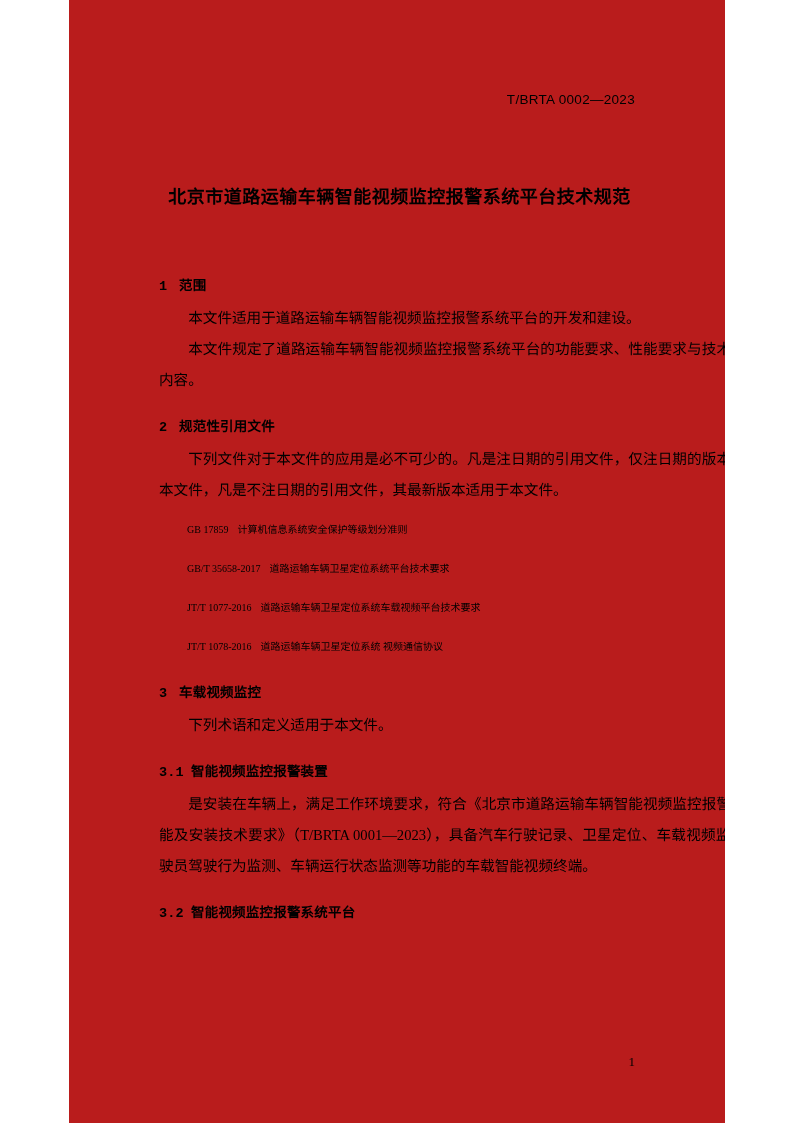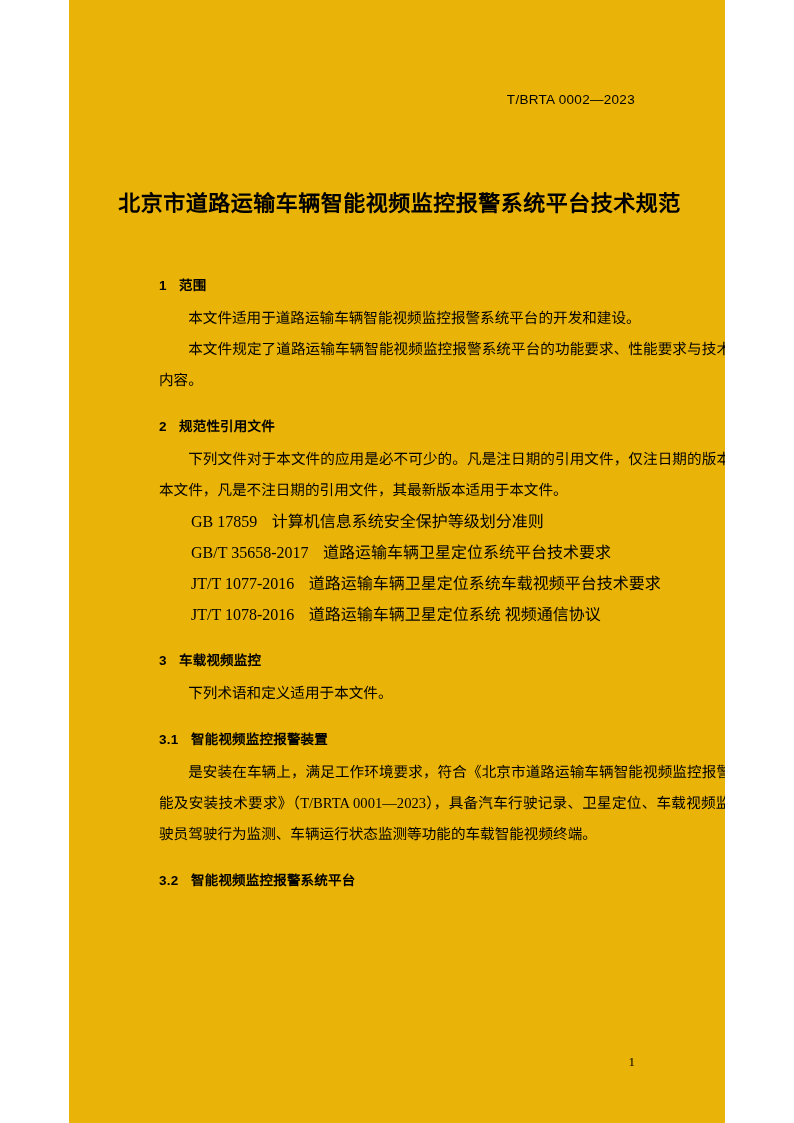--- a/index.html
+++ b/index.html
@@ -9,21 +9,21 @@
   }
   body {
     font-family: "Liberation Serif", "DejaVu Serif", serif;
     color: #000000;
   }
   .page {
     position: relative;
     width: 656px;
     height: 1123px;
     margin: 0 auto;
-    background: #eab308;
+    background: #b91c1c;
     box-sizing: border-box;
     overflow: hidden;
   }
   .header {
     position: absolute;
     top: 92px;
     right: 90px;
     font-family: "Liberation Sans", "DejaVu Sans", sans-serif;
     font-size: 13.5px;
     letter-spacing: 0.3px;
@@ -31,32 +31,32 @@
     white-space: nowrap;
   }
   .doc-title {
     position: absolute;
     top: 170px;
     left: 5px;
     right: 0;
     text-align: center;
     font-family: "Liberation Sans", "DejaVu Sans", sans-serif;
     font-weight: bold;
-    font-size: 22px;
+    font-size: 18px;
     letter-spacing: 0.5px;
     color: #000;
   }
   .content {
     position: absolute;
     top: 255px;
     left: 90px;
     width: 616px;
   }
   .clause-head {
-    font-family: Liberation Sans, sans-serif;
+    font-family: Liberation Mono, monospace;
     font-weight: bold;
     font-size: 13.5px;
     margin-top: 19px;
     margin-bottom: 9px;
     letter-spacing: 0.2px;
   }
   .clause-head .num {
     display: inline-block;
     min-width: 20px;
   }
@@ -65,24 +65,24 @@
   }
   .para {
     font-size: 14.6px;
     line-height: 31px;
     text-align: justify;
     text-justify: inter-ideograph;
     text-indent: 2em;
     margin: 0 0 0 0;
   }
   .ref-line {
-    font-size: 16px;
+    font-size: 10px;
     line-height: 31px;
     text-indent: 2em;
-    margin: 0;
+    margin: 8px;
     white-space: nowrap;
   }
   .ref-line .code {
     margin-right: 0.9em;
   }
   .page-number {
     position: absolute;
     bottom: 53px;
     right: 90px;
     font-family: "Liberation Serif", "DejaVu Serif", serif;

